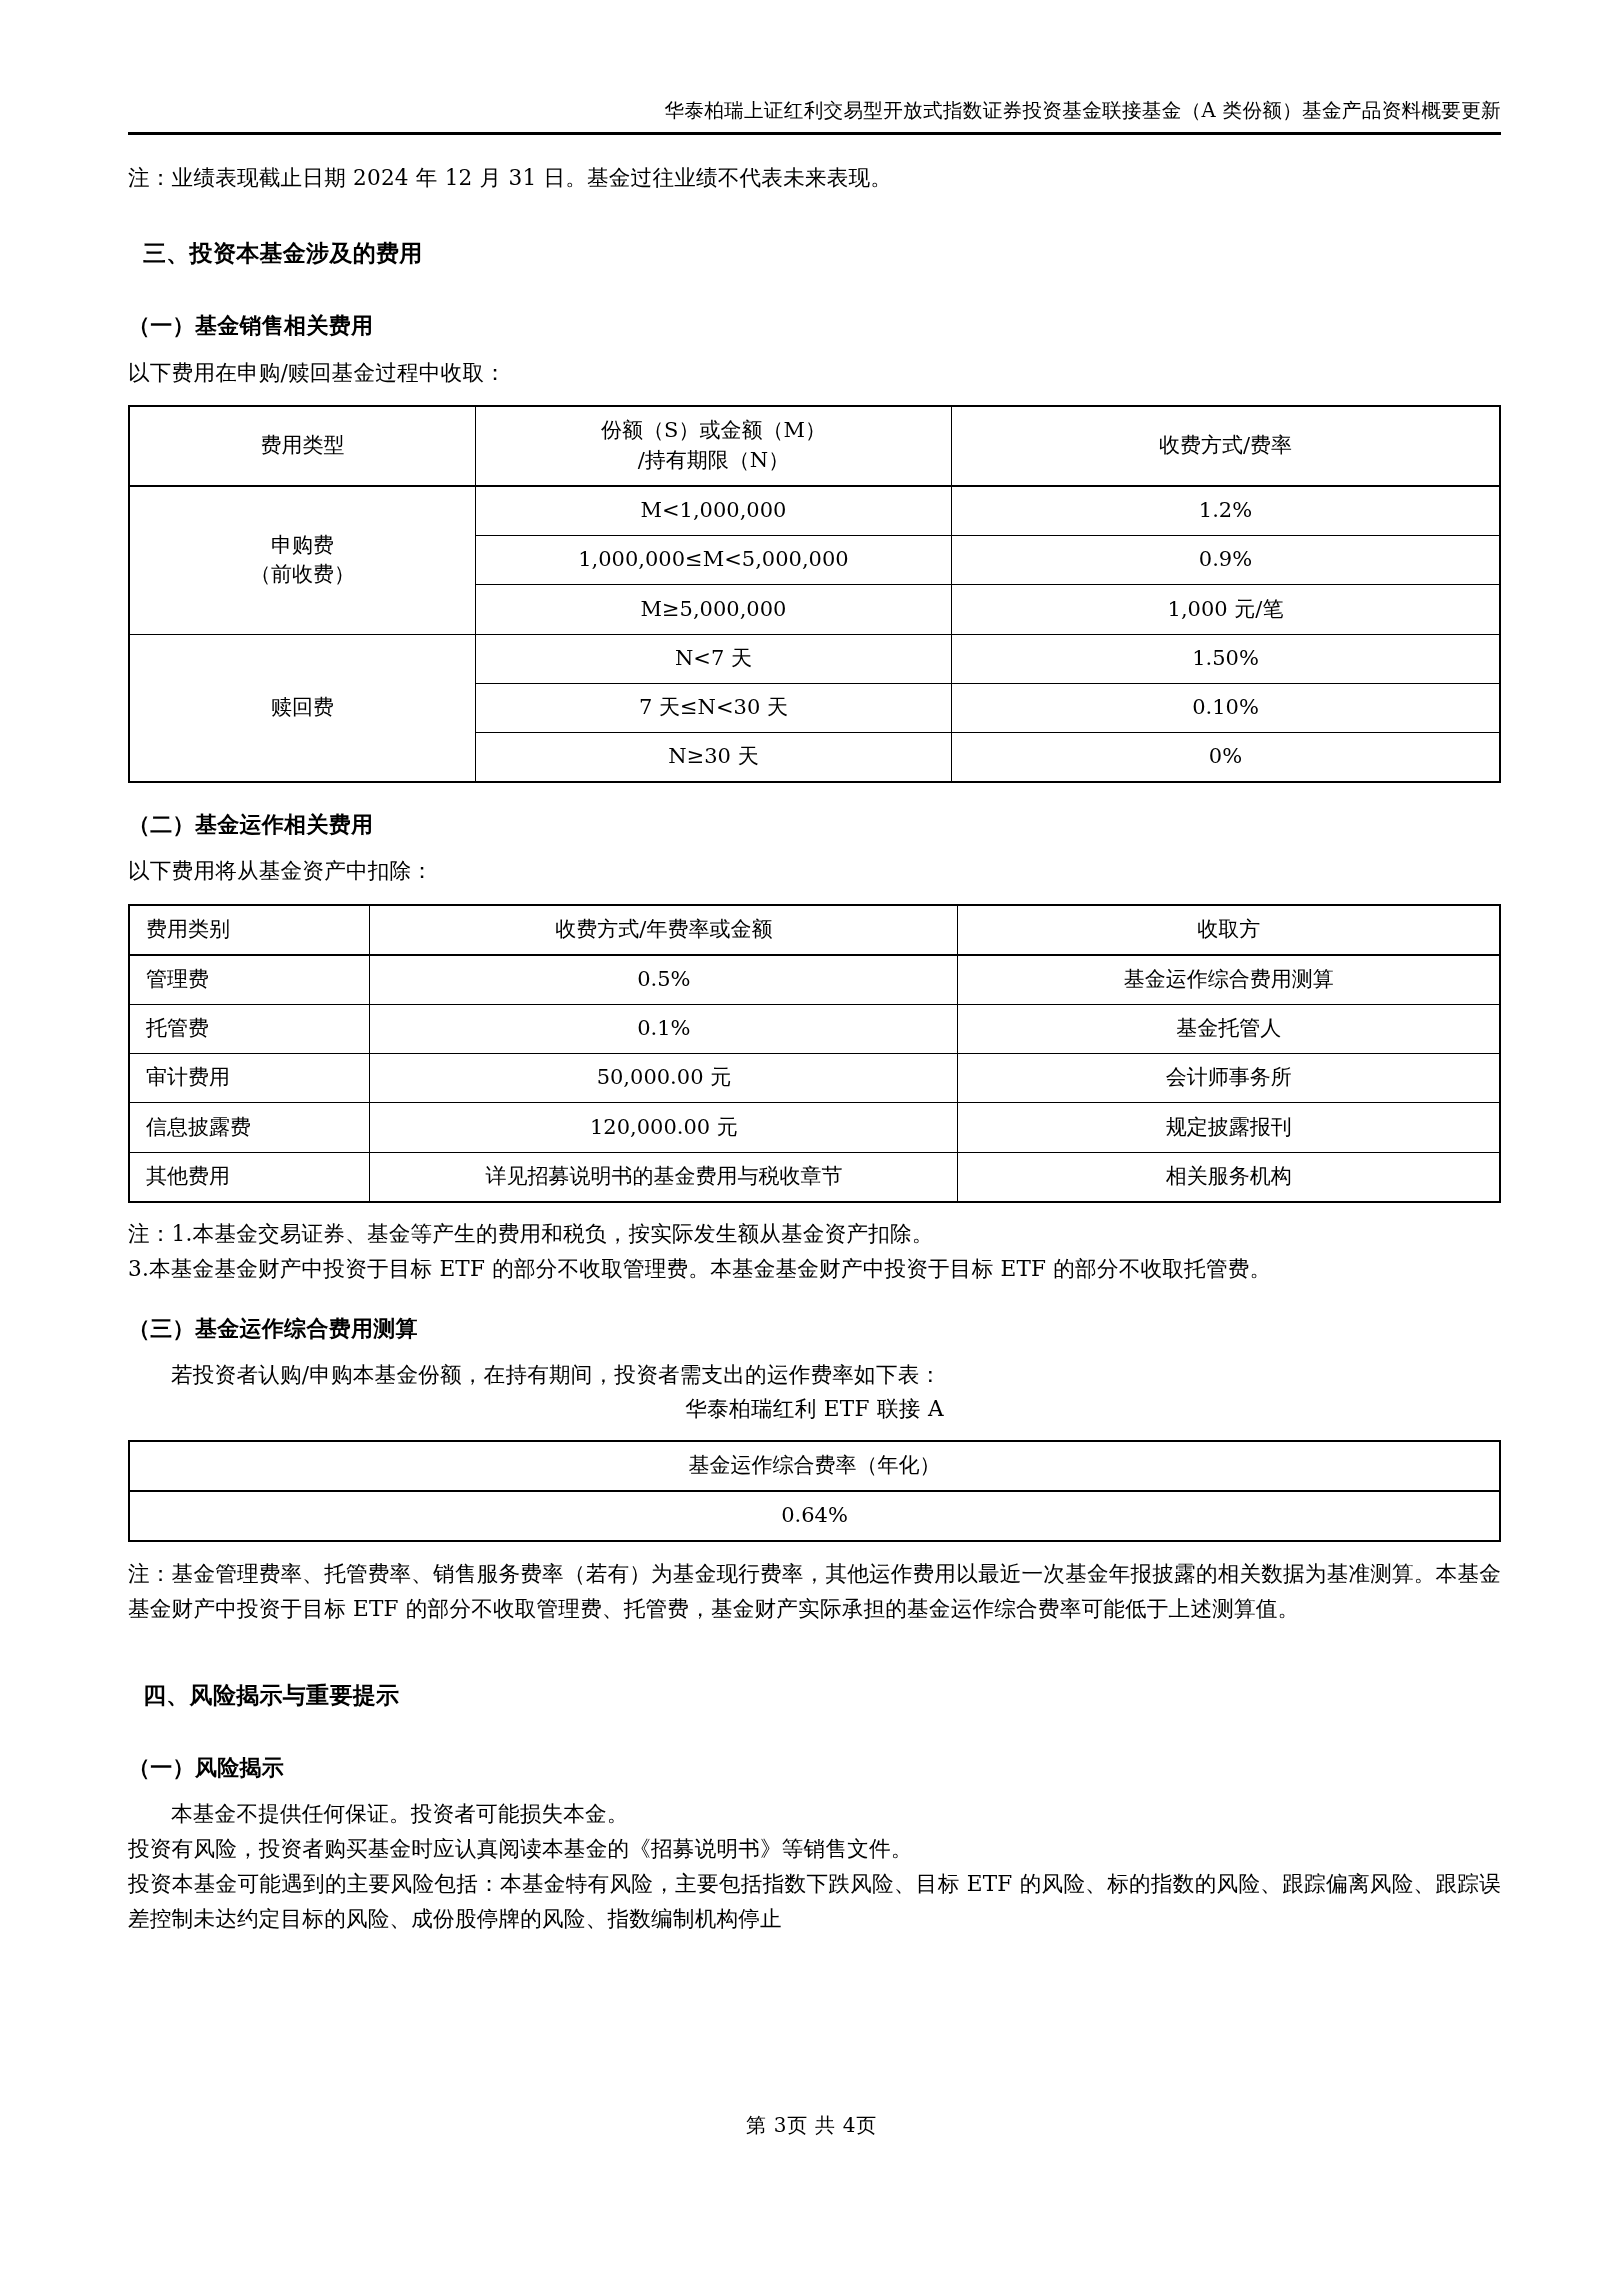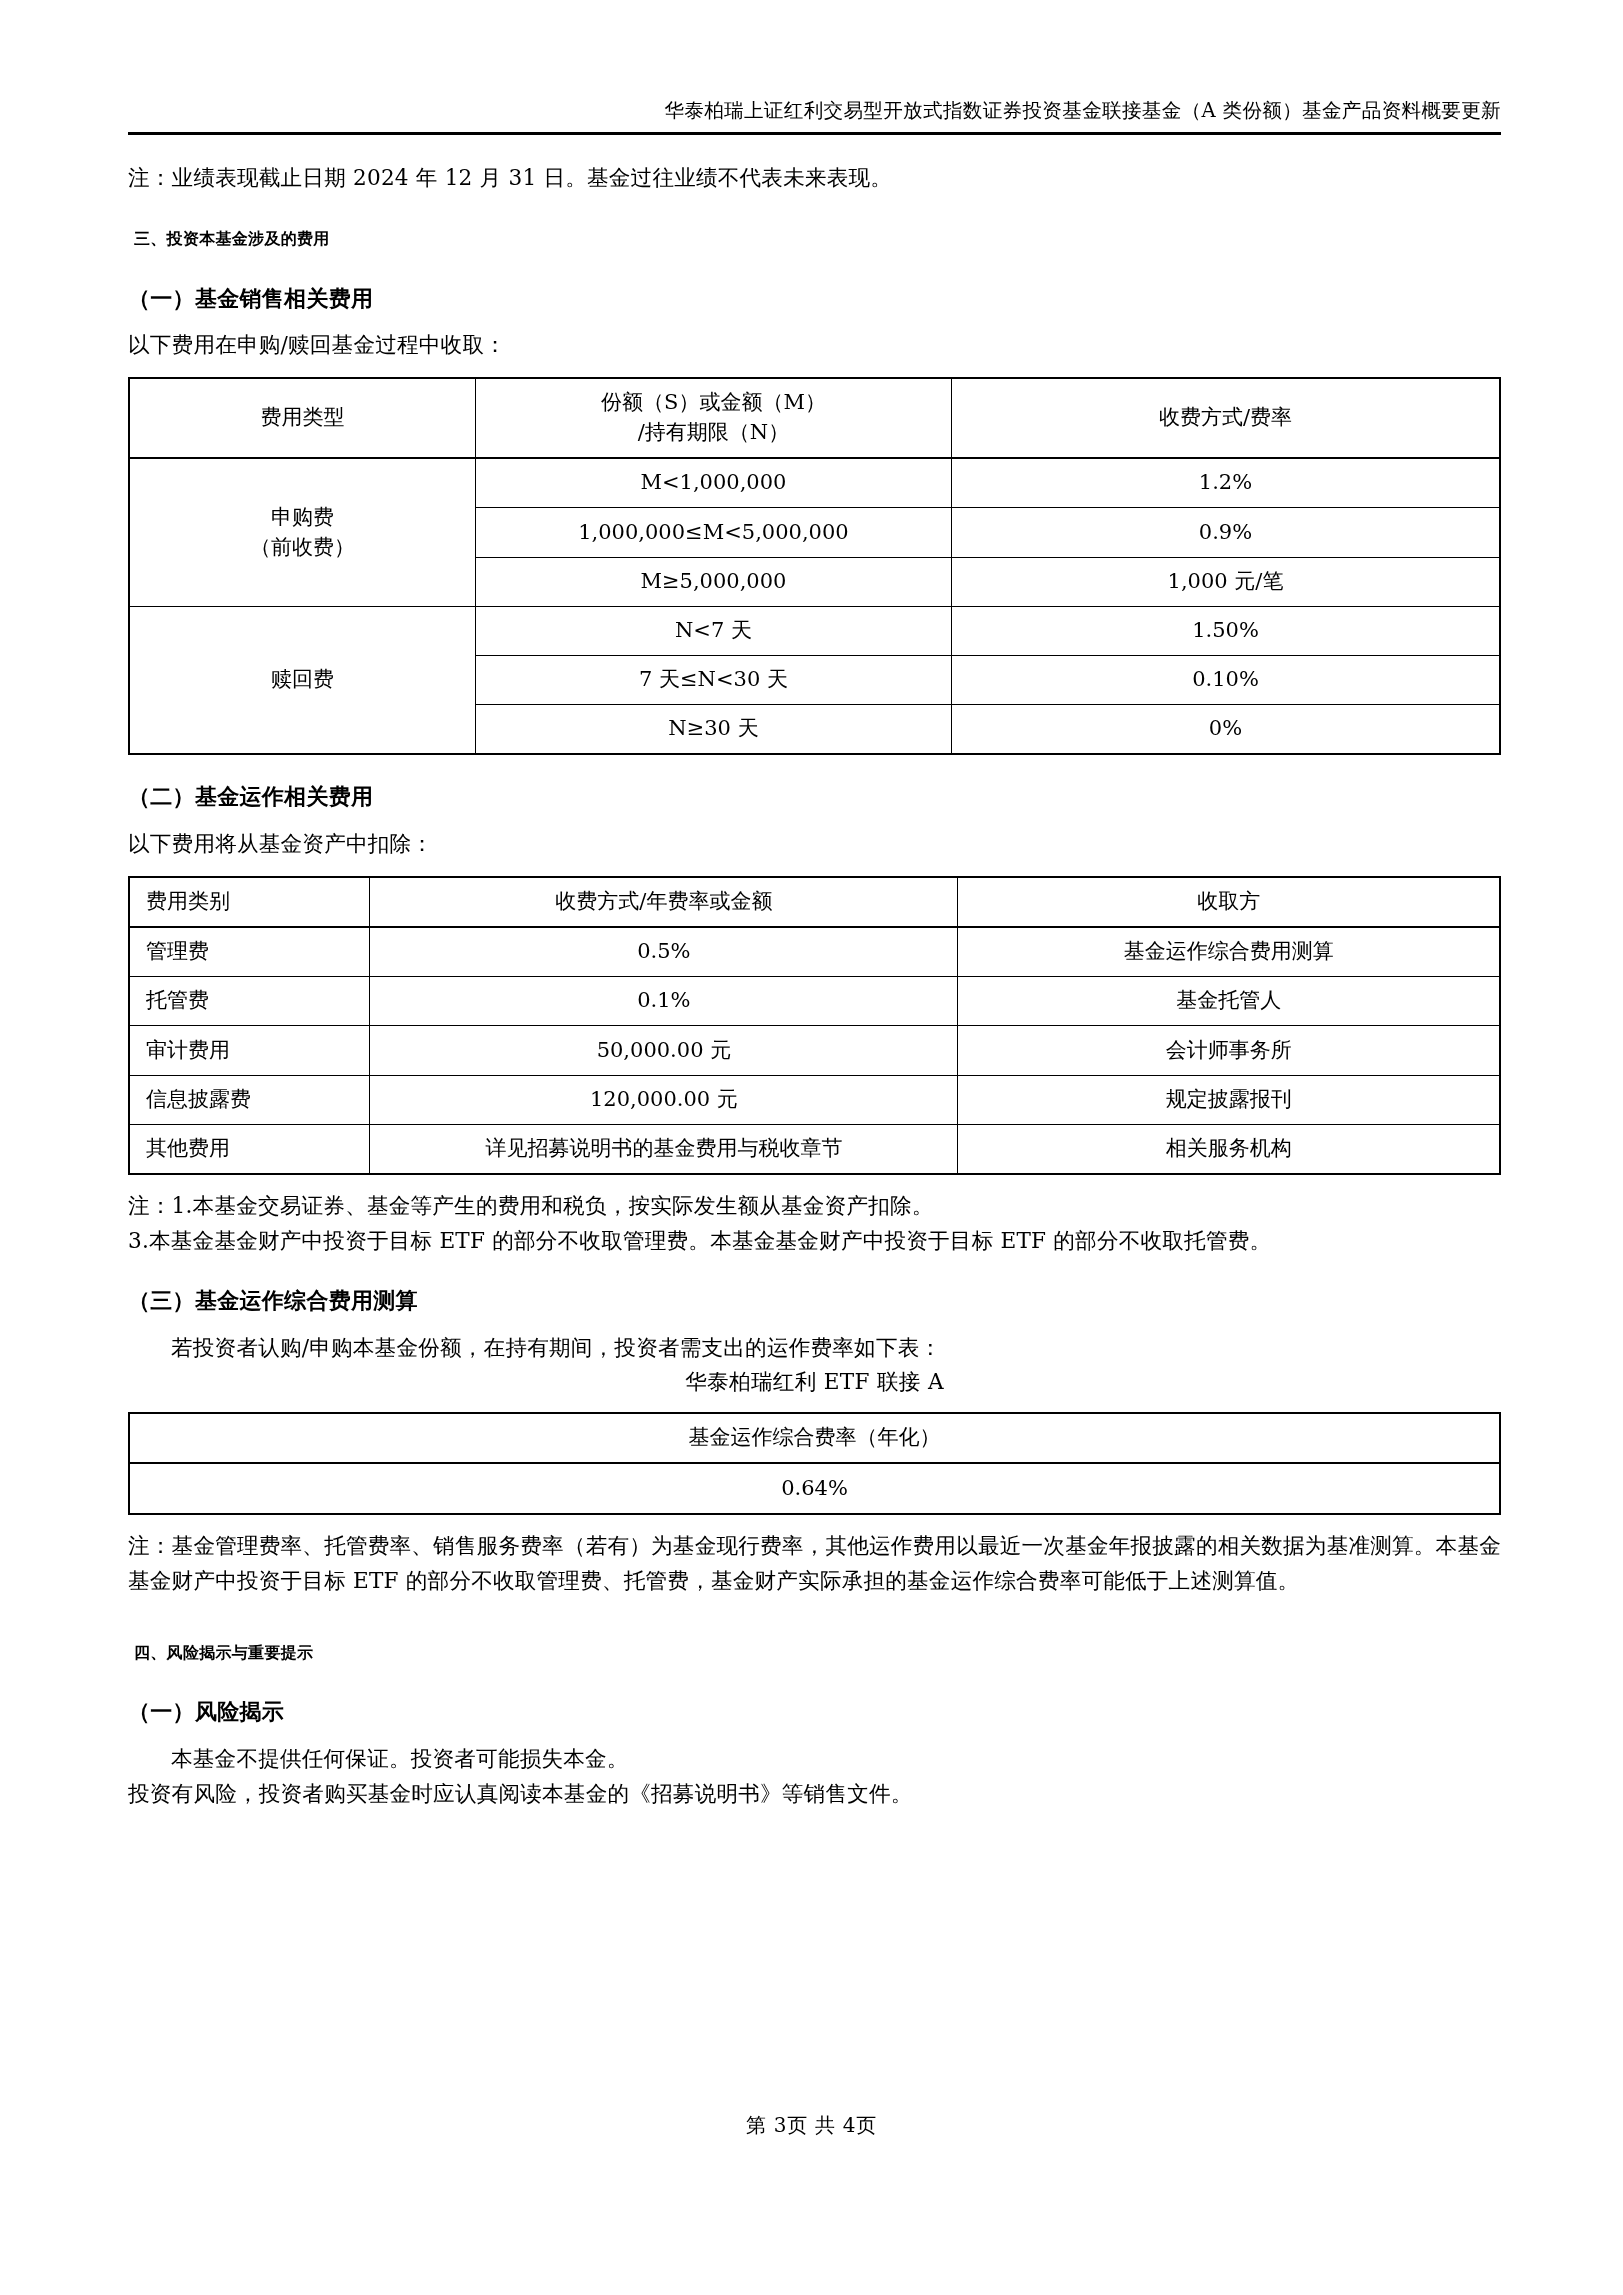--- a/index.html
+++ b/index.html
@@ -51,23 +51,23 @@
     margin: 0;
     text-align: justify;
     text-justify: inter-ideograph;
   }
   .para.indent { text-indent: 43px; }
   .spacer-sm { height: 14.4px; }
   .spacer-md { height: 26px; }
   .spacer-lg { height: 37px; }
 
   h2.sec-title {
-    font-size: 16px;
+    font-size: 23px;
     font-weight: bold;
-    margin: 6px;
+    margin: 15px;
     letter-spacing: 0.3px;
     line-height: 1.4;
   }
   h3.subsec-title {
     font-size: 22px;
     font-weight: bold;
     margin: 0;
     letter-spacing: 0.3px;
     line-height: 1.4;
   }
@@ -283,20 +283,21 @@
     <h2 class="sec-title">四、风险揭示与重要提示</h2>
 
     <div class="spacer-md"></div>
 
     <h3 class="subsec-title">（一）风险揭示</h3>
 
     <div class="spacer-sm"></div>
 
     <p class="para indent">本基金不提供任何保证。投资者可能损失本金。</p>
     <p class="para">投资有风险，投资者购买基金时应认真阅读本基金的《招募说明书》等销售文件。</p>
+    <p class="para">投资本基金可能遇到的主要风险包括：本基金特有风险，主要包括指数下跌风险、目标 ETF 的风险、标的指数的风险、跟踪偏离风险、跟踪误差控制未达约定目标的风险、成份股停牌的风险、指数编制机构停止</p>
 
   </div>
 
   <div class="doc-footer">
     <span>第 3页 共 4页</span>
   </div>
 </div>
 
 
 </body></html>

